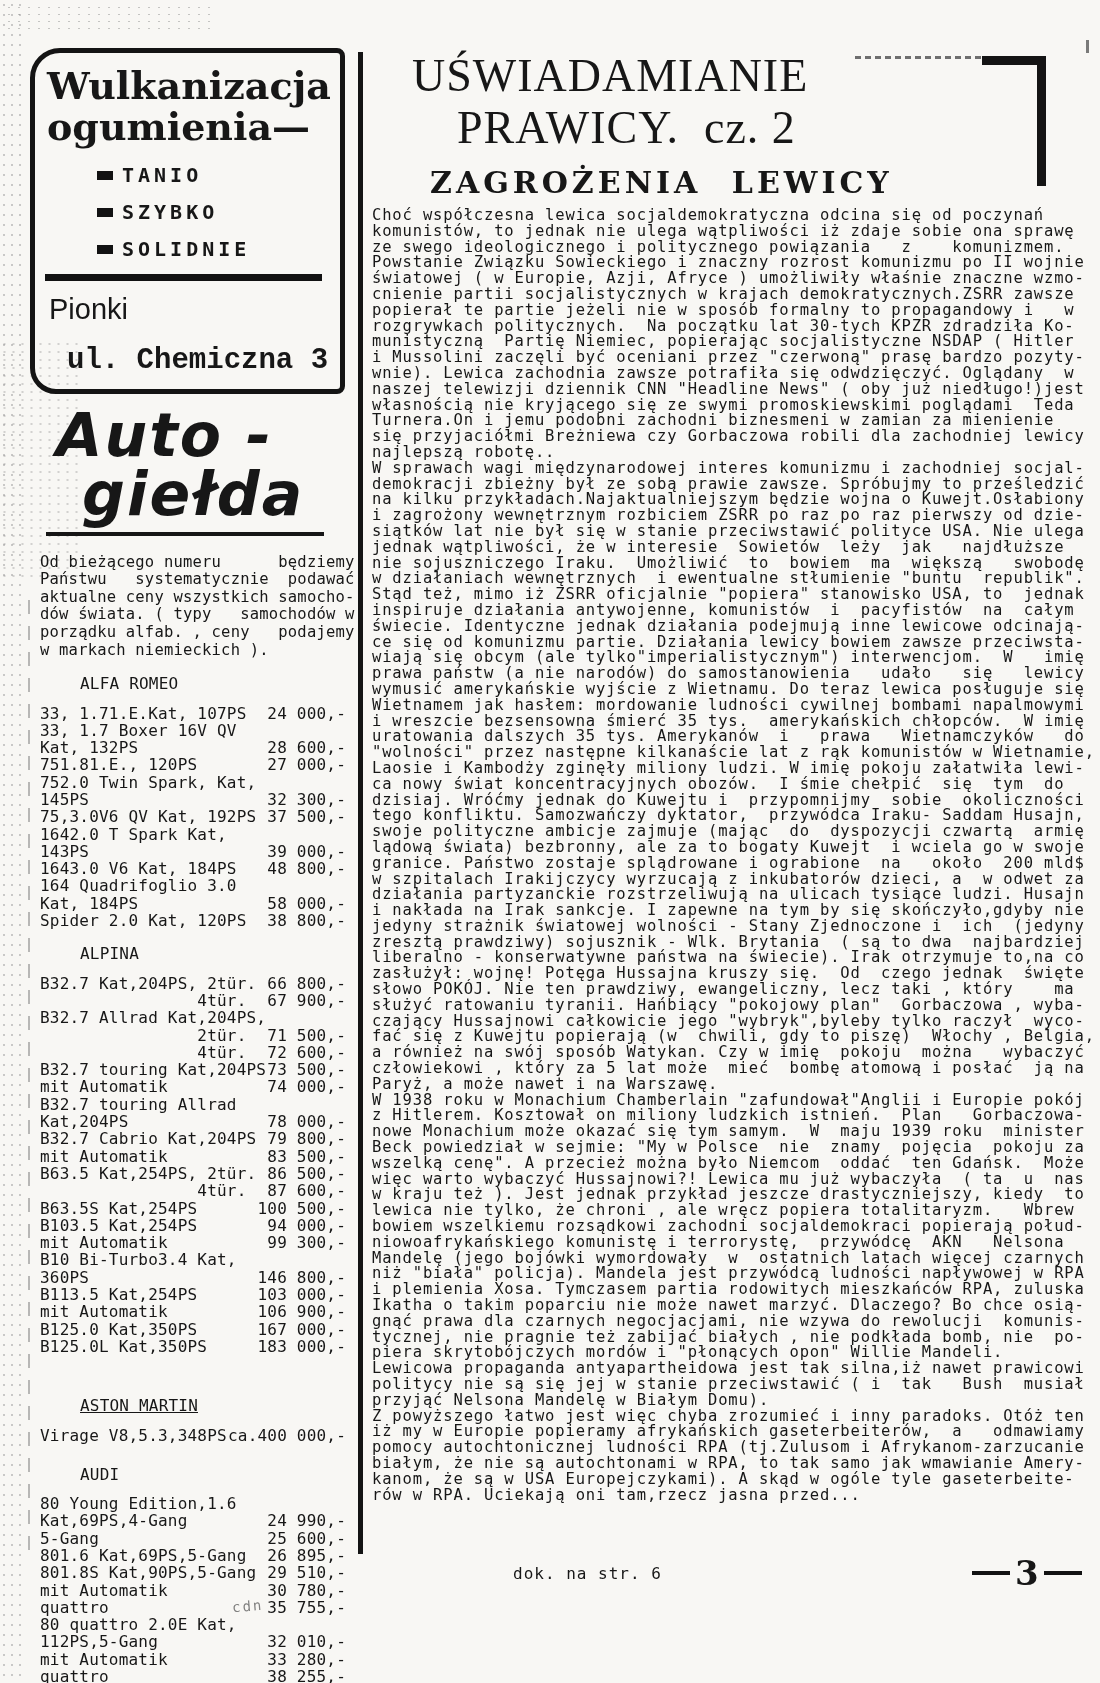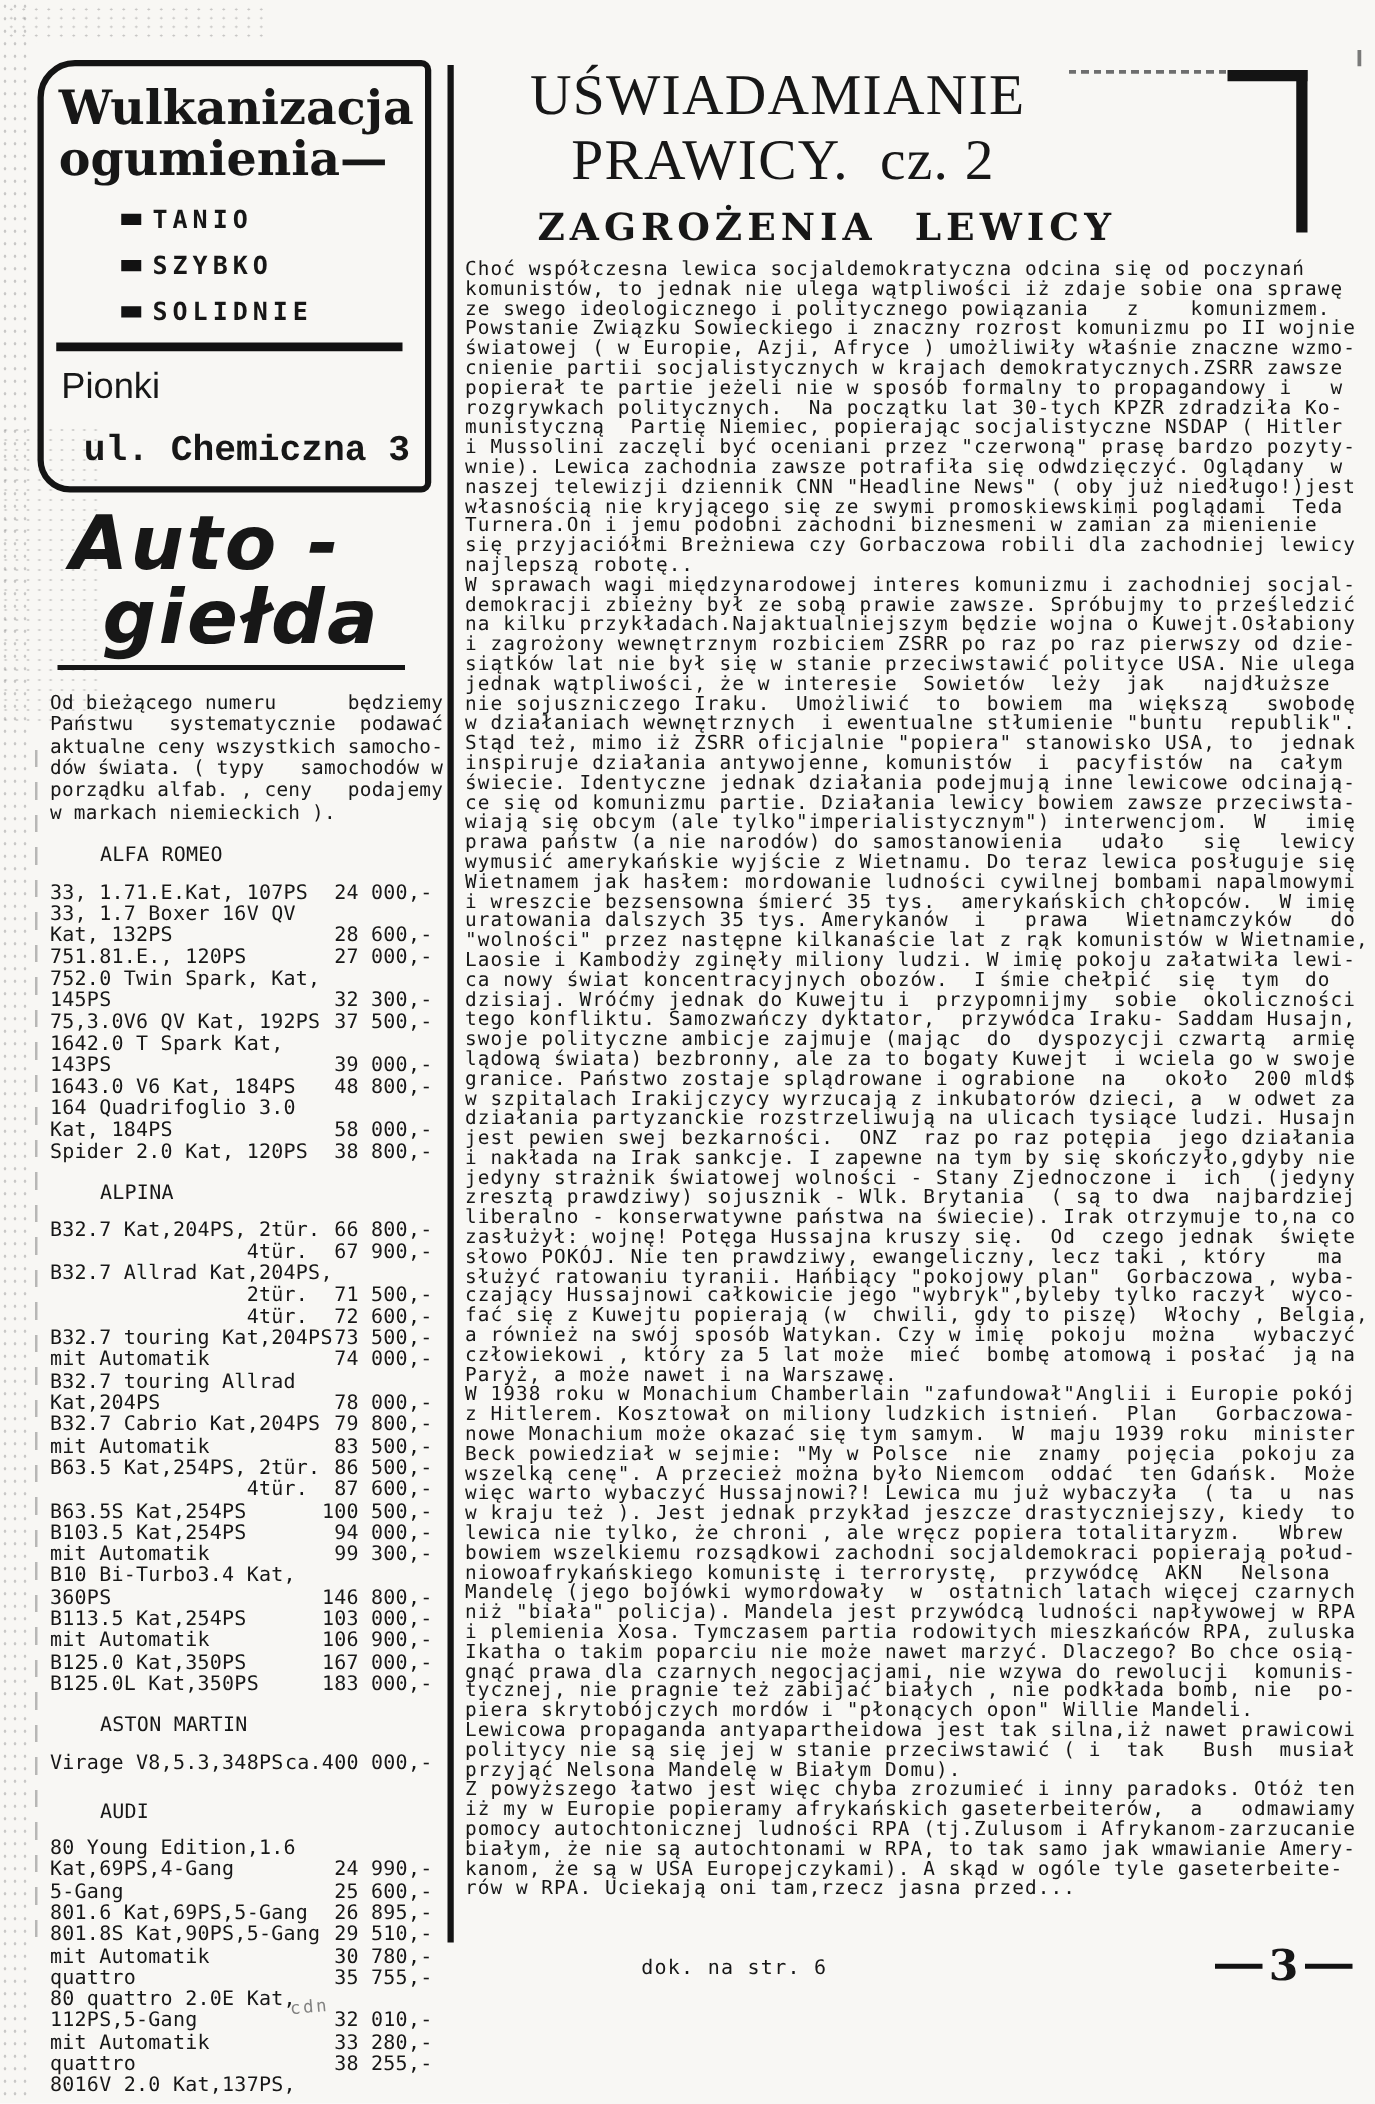--- a/index.html
+++ b/index.html
@@ -62,34 +62,34 @@
   }
   .ag-l1{margin-left:26px;}
   .ag-l2{margin-left:52px;}
   .ag-underline{height:4px;background:#161616;width:278px;margin:8px 0 0 16px;}
 
   .ag-intro{margin:18px 0 0 10px;font-size:15.5px;line-height:17.6px;letter-spacing:.2px;}
   .intro-line{white-space:pre;}
 
   .listings{margin:6px 0 0 10px;width:306px;font-size:16px;line-height:17.3px;letter-spacing:.2px;}
   .brand{margin:16px 0 12px 40px;}
-  .listings section:nth-of-type(3) .brand{margin-top:16px;}
+  .listings section:nth-of-type(3) .brand{margin-top:42px;text-decoration:underline;}
   .listings section:nth-of-type(4) .brand{margin-top:22px;}
   .row{display:flex;}
   .model{white-space:pre;}
   .price{margin-left:auto;white-space:pre;}
   .cdn-note{
     position:absolute;left:232px;top:1598px;color:#5a5a5a;
     font-size:14px;transform:rotate(-5deg);opacity:.75;letter-spacing:2px;
   }
 
   
   .right-col{position:absolute;left:372px;top:50px;width:722px;}
   .title-wrap{position:relative;}
-  .t1{font-family:"Liberation Serif",serif;font-size:46px;line-height:1.12;letter-spacing:1px;margin-left:52px;white-space:pre;}
+  .t1{font-family:"Liberation Serif",serif;font-size:46px;line-height:1.12;letter-spacing:1px;margin-left:40px;white-space:pre;}
   .t2{font-family:"Liberation Serif",serif;font-size:46px;line-height:1.12;letter-spacing:1px;margin-left:85px;white-space:pre;}
   .bracket-dash{position:absolute;left:483px;top:6px;width:128px;height:3px;
     background:repeating-linear-gradient(90deg,#6e6e6e 0 6px,transparent 6px 10px);}
   .bracket-h{position:absolute;left:610px;top:6px;width:64px;height:9px;background:#141414;}
   .bracket-v{position:absolute;left:665px;top:6px;width:9px;height:130px;background:#141414;}
   .art-subtitle{
     font-family:"DejaVu Serif",serif;font-weight:bold;
     font-size:30px;letter-spacing:4px;word-spacing:16px;
     margin:12px 0 8px 58px;white-space:nowrap;
   }
@@ -526,21 +526,20 @@
         <div class="art-line">swoje polityczne ambicje zajmuje (mając  do  dyspozycji czwartą  armię</div>
 
         <div class="art-line">lądową świata) bezbronny, ale za to bogaty Kuwejt  i wciela go w swoje</div>
 
         <div class="art-line">granice. Państwo zostaje splądrowane i ograbione  na   około  200 mld$</div>
 
         <div class="art-line">w szpitalach Irakijczycy wyrzucają z inkubatorów dzieci, a  w odwet za</div>
 
         <div class="art-line">działania partyzanckie rozstrzeliwują na ulicach tysiące ludzi. Husajn</div>
 
-        <div class="art-line">jest pewien swej bezkarności.  ONZ  raz po raz potępia  jego działania</div>
 
         <div class="art-line">i nakłada na Irak sankcje. I zapewne na tym by się skończyło,gdyby nie</div>
 
         <div class="art-line">jedyny strażnik światowej wolności - Stany Zjednoczone i  ich  (jedyny</div>
 
         <div class="art-line">zresztą prawdziwy) sojusznik - Wlk. Brytania  ( są to dwa  najbardziej</div>
 
         <div class="art-line">liberalno - konserwatywne państwa na świecie). Irak otrzymuje to,na co</div>
 
         <div class="art-line">zasłużył: wojnę! Potęga Hussajna kruszy się.  Od  czego jednak  święte</div>

